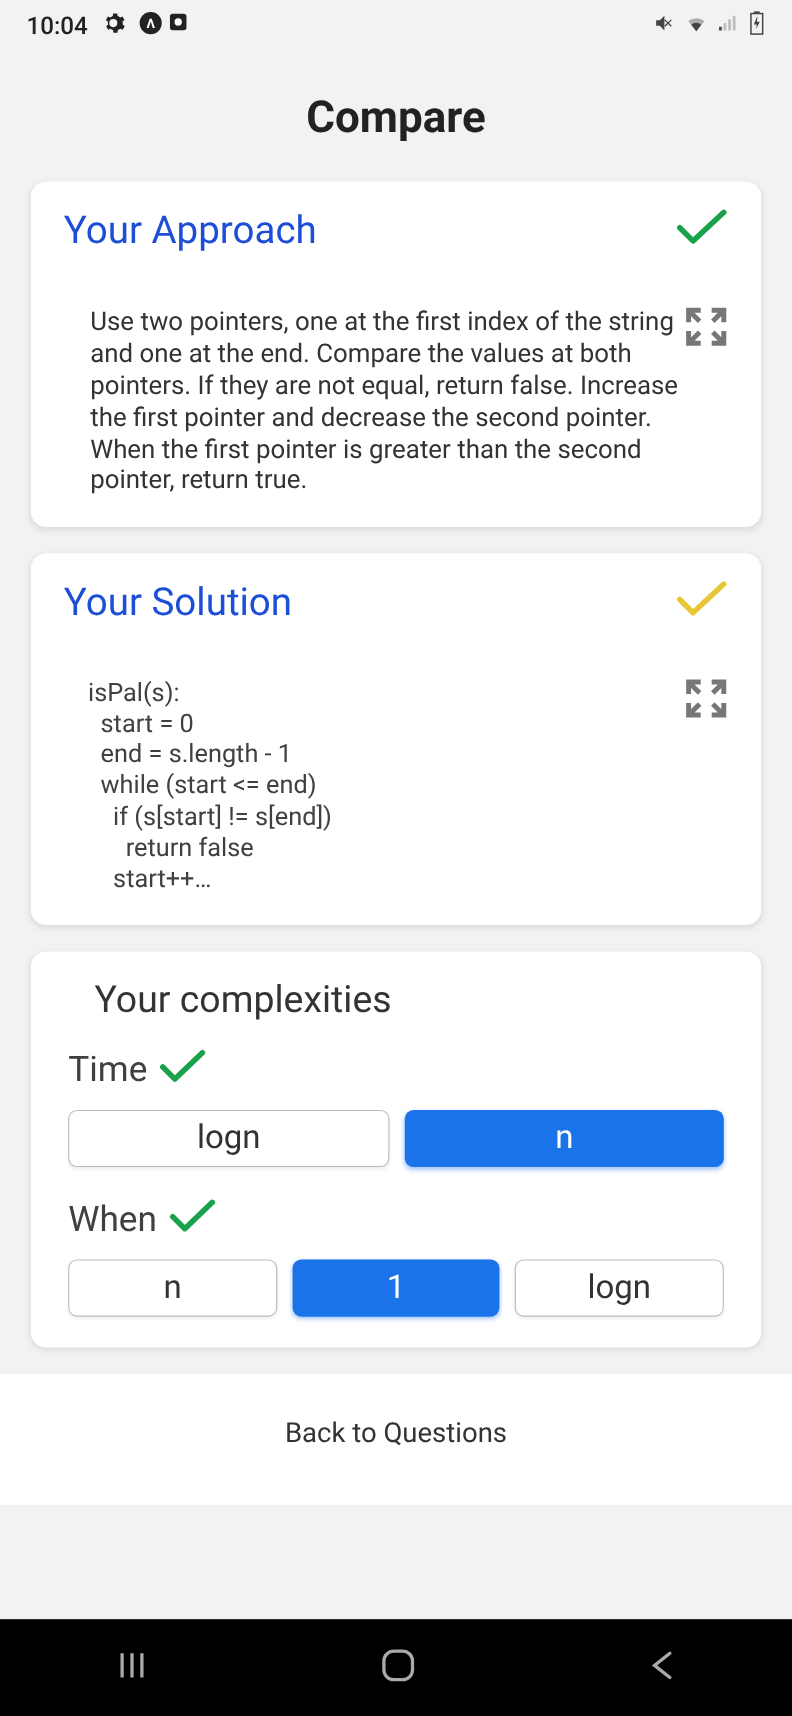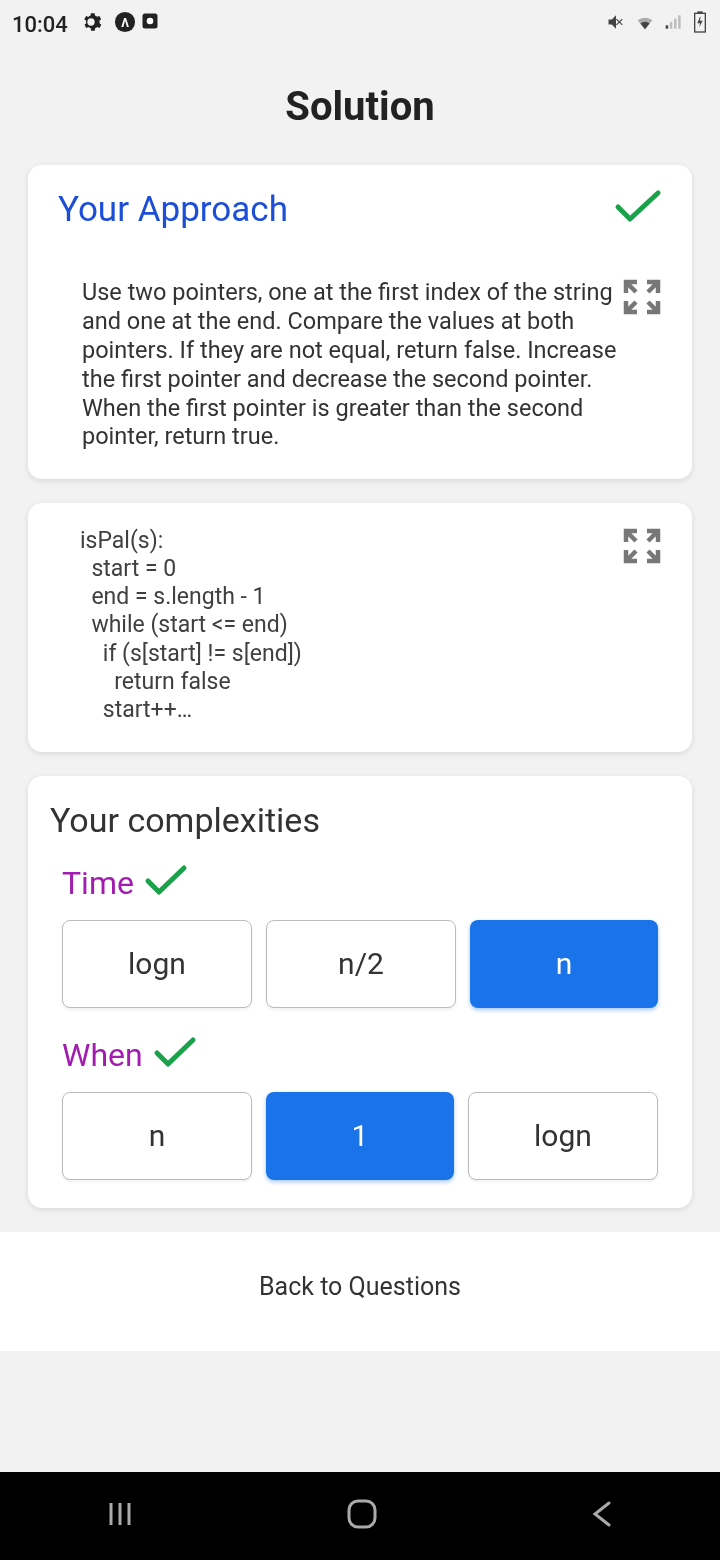--- a/index.html
+++ b/index.html
@@ -9,21 +9,21 @@
       width: 720px;
       height: 1560px;
       overflow: hidden;
       position: relative;
     }
     .status-bar {
       height: 48px;
       display: flex;
       align-items: center;
       justify-content: space-between;
-      padding: 0 12px;
+      padding: 0 24px;
       font-size: 22px;
       font-weight: 500;
       color: #222;
     }
     .status-left { display: flex; align-items: center; gap: 12px; }
     .status-right { display: flex; align-items: center; gap: 8px; }
     .status-icons { display: flex; gap: 4px; }
     .page-title {
       text-align: center;
       font-size: 40px;
@@ -76,43 +76,44 @@
       flex: 1;
       padding-left: 22px;
     }
     .complexity-card { padding: 24px 20px 28px; }
     .complexity-title {
       font-size: 34px;
       font-weight: 400;
       color: #333;
       margin-bottom: 24px;
       padding-left: 2px;
+      margin-left: 36px;
     }
     .row-label-wrap {
       display: flex;
       align-items: center;
       gap: 10px;
       margin-bottom: 18px;
       padding-left: 14px;
     }
     .row-label {
       font-size: 32px;
-      color: #a21caf;
+      color: #404040;
     }
     .small-check { width: 44px; height: 34px; }
     .pill-row {
       display: flex;
       gap: 14px;
       padding: 0 14px;
       margin-bottom: 28px;
     }
     .pill-row:last-child { margin-bottom: 0; }
     .pill {
       flex: 1;
-      height: 88px;
+      height: 52px;
       border: 1.5px solid #bbb;
       border-radius: 8px;
       display: flex;
       align-items: center;
       justify-content: center;
       font-size: 30px;
       color: #333;
       background: #fff;
       cursor: pointer;
       box-shadow: 0 2px 3px rgba(0,0,0,0.06);
@@ -196,21 +197,21 @@
     <span>
       <svg width="16" height="22" viewBox="0 0 24 32" fill="#444">
           <rect x="8" y="0" width="8" height="3"></rect>
           <rect x="4" y="3" width="16" height="28" fill="none" stroke="#444" stroke-width="2"></rect>
           <path d="M12 8l-4 10h4l-1 6 5-10h-4l1-6z" fill="#444"></path>
         </svg>
     </span>
   </div>
 </div>
 
-<h1 class="page-title">Solution</h1>
+<h1 class="page-title">Compare</h1>
 
 <div class="content">
 
   <div class="card">
     <div class="card-header">
       <div class="card-title">Your Approach</div>
       <span>
         <svg class="check-icon" viewBox="0 0 48 36">
             <path d="M4 18 L16 30 L44 4" stroke="#1aa24b" stroke-width="5" fill="none" stroke-linecap="round" stroke-linejoin="round"></path>
           </svg>
@@ -223,20 +224,28 @@
           <path d="M4 15 L4 4 L15 4 M4 4 L14 14"></path>
           <path d="M36 15 L36 4 L25 4 M36 4 L26 14"></path>
           <path d="M4 23 L4 34 L15 34 M4 34 L14 24"></path>
           <path d="M36 23 L36 34 L25 34 M36 34 L26 24"></path>
         </svg>
       </div>
     </div>
   </div>
 
   <div class="card">
+    <div class="card-header">
+      <div class="card-title">Your Solution</div>
+      <span>
+        <svg class="check-icon" viewBox="0 0 48 36">
+            <path d="M4 18 L16 30 L44 4" stroke="#e8c636" stroke-width="5" fill="none" stroke-linecap="round" stroke-linejoin="round"></path>
+          </svg>
+      </span>
+    </div>
     <div class="card-body">
       <div class="solution-code">isPal(s):
   start = 0
   end = s.length - 1
   while (start &lt;= end)
     if (s[start] != s[end])
       return false
     start++…</div>
       <div class="expand-btn">
         <svg width="40" height="38" viewBox="0 0 40 38" stroke="#777" stroke-width="4.5" fill="none" stroke-linecap="butt">
@@ -255,21 +264,20 @@
     <div class="row-label-wrap">
       <span class="row-label">Time</span>
       <span>
         <svg class="small-check" viewBox="0 0 44 34">
             <path d="M4 17 L15 28 L40 4" stroke="#1aa24b" stroke-width="5" fill="none" stroke-linecap="round" stroke-linejoin="round"></path>
           </svg>
       </span>
     </div>
     <div class="pill-row">
       <div class="pill">logn</div>
-      <div class="pill">n/2</div>
       <div class="pill selected">n</div>
     </div>
 
     <div class="row-label-wrap">
       <span class="row-label">When</span>
       <span>
         <svg class="small-check" viewBox="0 0 44 34">
             <path d="M4 17 L15 28 L40 4" stroke="#1aa24b" stroke-width="5" fill="none" stroke-linecap="round" stroke-linejoin="round"></path>
           </svg>
       </span>

